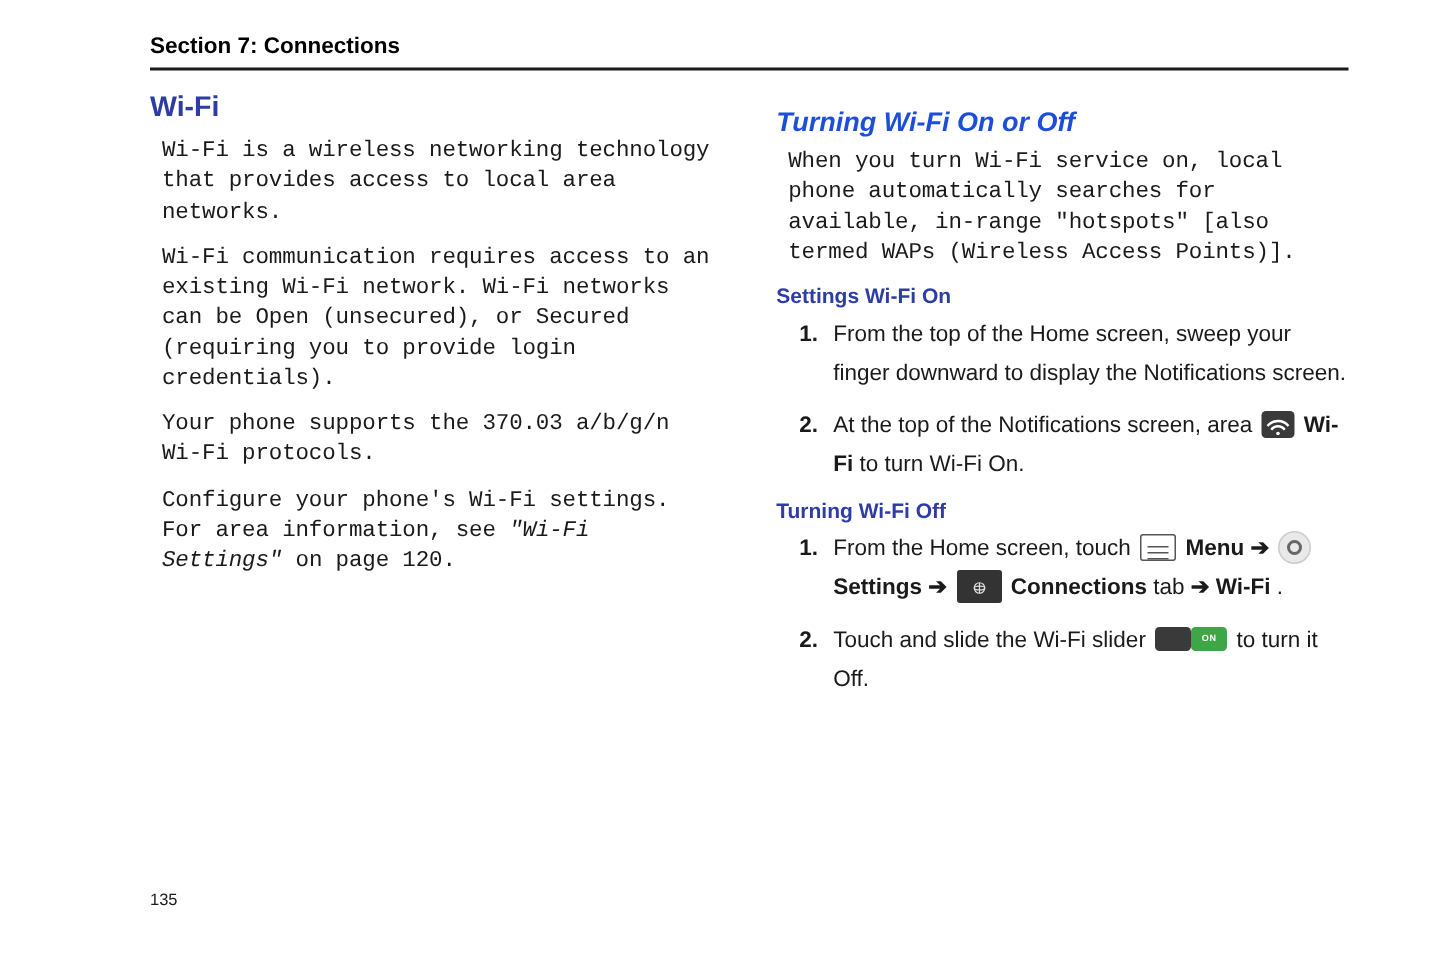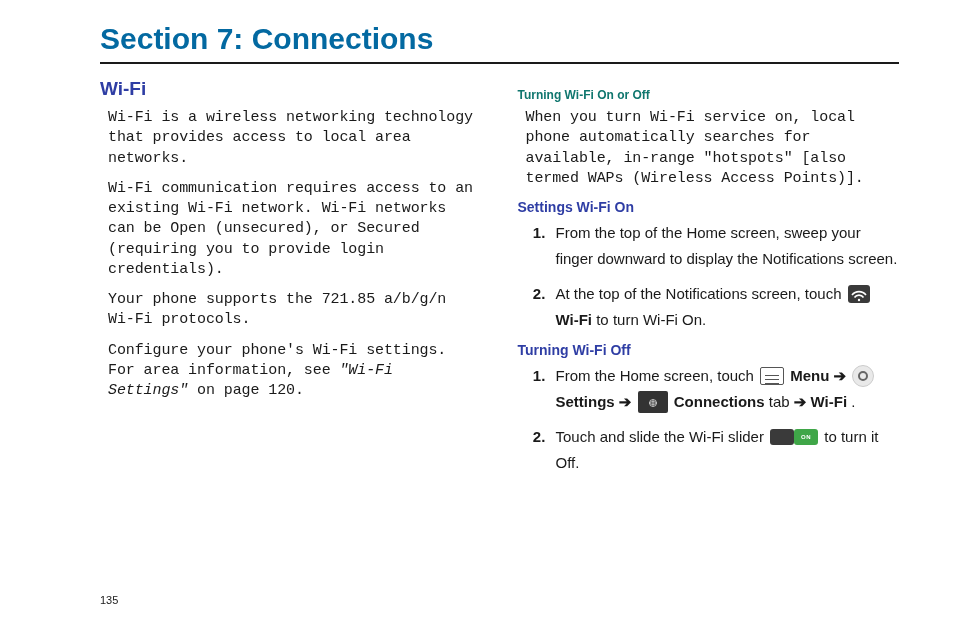--- a/index.html
+++ b/index.html
@@ -10,23 +10,23 @@
     height: 636px;
     font-family: Arial, Helvetica, sans-serif;
     color: #1a1a1a;
     box-sizing: border-box;
     position: relative;
   }
   .page {
     padding: 22px 55px 0 100px;
   }
   .section-title {
-    font-size: 30px;
-    font-weight: bold;
-    color: #0369a1;
+    font-size: 15px;
+    font-weight: bold;
+    color: #000000;
     margin: 0 0 6px 0;
   }
   .hr {
     border-top: 2px solid #1a1a1a;
     margin-bottom: 14px;
   }
   .cols {
     display: flex;
     gap: 36px;
   }
@@ -34,23 +34,24 @@
     flex: 1;
     min-width: 0;
   }
   .h2 {
     font-size: 19px;
     font-weight: bold;
     color: #2e3da4;
     margin: 0 0 8px 0;
   }
   .h3 {
-    font-size: 12px;
-    font-weight: bold;
-    color: #0f766e;
+    font-size: 18px;
+    font-style: italic;
+    font-weight: bold;
+    color: #1d4ed8;
     margin: 10px 0 6px 0;
   }
   .h4 {
     font-size: 14px;
     font-weight: bold;
     color: #2e3da4;
     margin: 8px 0 5px 0;
   }
   p.body {
     font-size: 15px;
@@ -179,35 +180,35 @@
 <div class="page">
   <h1 class="section-title">Section 7: Connections</h1>
   <div class="hr"></div>
 
   <div class="cols">
 
     <div class="col">
       <div class="h2">Wi-Fi</div>
       <p class="body">Wi-Fi is a wireless networking technology that provides access to local area networks.</p>
       <p class="body">Wi-Fi communication requires access to an existing Wi-Fi network. Wi-Fi networks can be Open (unsecured), or Secured (requiring you to provide login credentials).</p>
-      <p class="body">Your phone supports the 721.85 a/b/g/n Wi-Fi protocols.</p>
+      <p class="body">Your phone supports the 370.03 a/b/g/n Wi-Fi protocols.</p>
       <p class="body">
         <span>Configure your phone's Wi-Fi settings. For area information, see </span><span class="ref-italic">"Wi-Fi Settings"</span><span> on page 120.</span>
       </p>
     </div>
 
     <div class="col">
       <div class="h3">Turning Wi-Fi On or Off</div>
       <p class="body">When you turn Wi-Fi service on, local phone automatically searches for available, in-range "hotspots" [also termed WAPs (Wireless Access Points)].</p>
 
       <div class="h4">Settings Wi-Fi On</div>
       <ol class="steps">
         <li><span>From the top of the Home screen, sweep your finger downward to display the Notifications screen.</span></li>
         <li>
-          <span>At the top of the Notifications screen, touch </span>
+          <span>At the top of the Notifications screen, area </span>
           <span class="icon icon-wifi">
             <svg width="22" height="18" viewBox="0 0 22 18">
                 <g fill="none" stroke="#fff" stroke-width="1.6">
                   <path d="M4 10 a9 9 0 0 1 14 0"></path>
                   <path d="M6.5 12.5 a5.5 5.5 0 0 1 9 0"></path>
                   <circle cx="11" cy="15" r="1.2" fill="#fff" stroke="none"></circle>
                 </g>
               </svg>
           </span>
           <span class="bold">Wi-Fi</span><span> to turn Wi-Fi On.</span>

